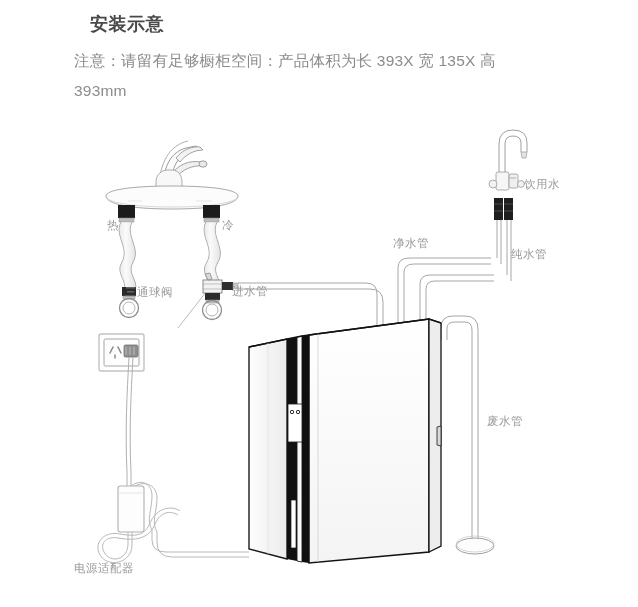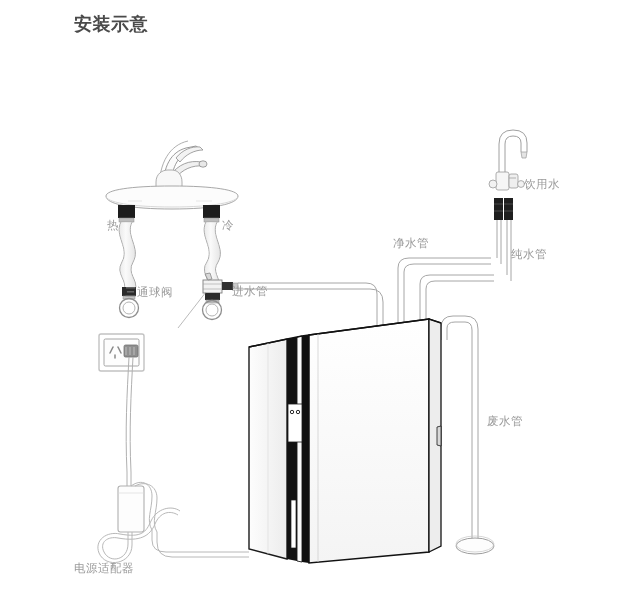--- a/index.html
+++ b/index.html
@@ -24,21 +24,21 @@
     position: absolute;
     left: 74px;
     top: 12px;
     width: 500px;
   }
   .heading {
     font-size: 18px;
     font-weight: bold;
     color: #4a4a4a;
     letter-spacing: 0.5px;
-    margin: 0 0 10px 0;
+    margin: 0 0 10px 16px;
     line-height: 24px;
   }
   .note {
     font-size: 15.5px;
     color: #8c8c8c;
     line-height: 30px;
     margin: 0;
     letter-spacing: 0.2px;
     max-width: 478px;
   }
@@ -57,20 +57,21 @@
     letter-spacing: 0.5px;
   }
 </style>
 </head>
 <body>
 
 <div id="page">
 
   <div class="text-block">
     <h1 class="heading">安装示意</h1>
+    <p class="note">注意：请留有足够橱柜空间：产品体积为长 393X 宽 135X 高 393mm</p>
   </div>
 
   <div class="diagram">
     <svg width="638" height="495" viewBox="0 0 638 495" xmlns="http://www.w3.org/2000/svg">
 
       <defs>
         <linearGradient id="tubeGrad" x1="0" y1="0" x2="1" y2="0">
           <stop offset="0%" stop-color="#d8d8d8"></stop>
           <stop offset="40%" stop-color="#f6f6f6"></stop>
           <stop offset="100%" stop-color="#cfcfcf"></stop>

